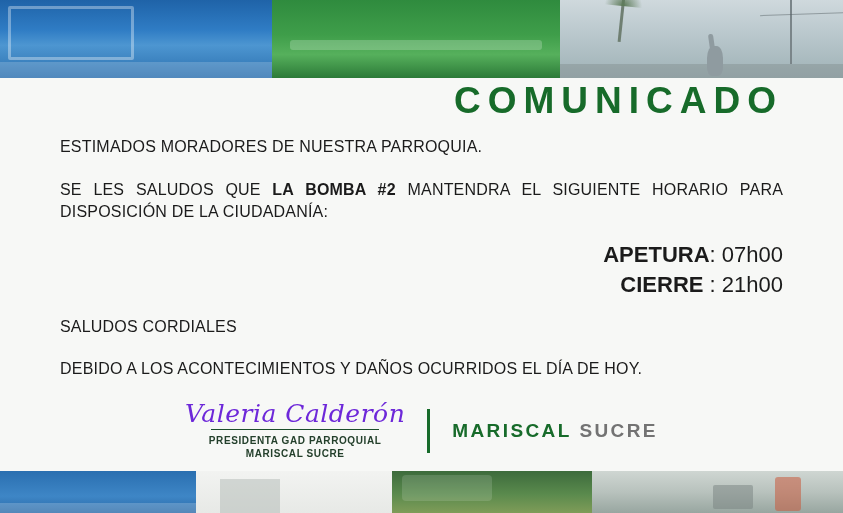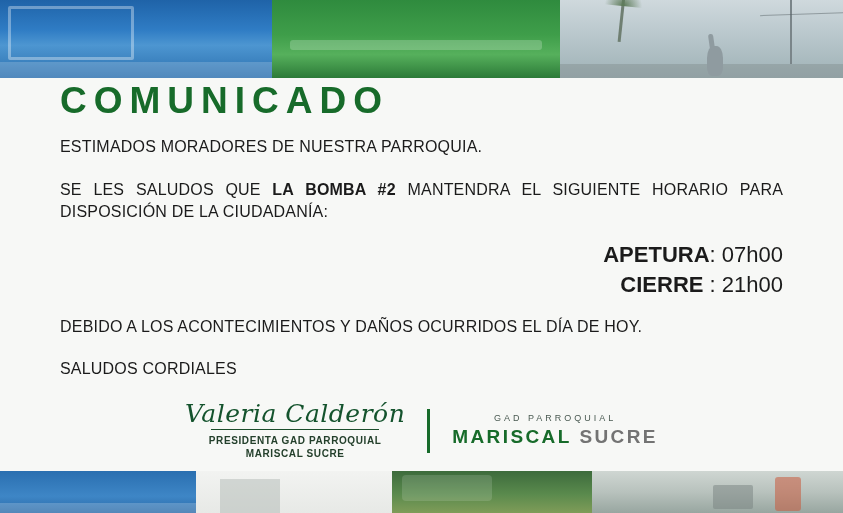--- a/index.html
+++ b/index.html
@@ -134,21 +134,21 @@
 
   
   .content {
     flex: 1 1 auto;
     position: relative;
     padding: 0 60px;
     background: #f7f8f6;
   }
 
   .title {
-    text-align: left;
+    text-align: right;
     color: #176b2a;
     font-weight: bold;
     font-size: 37px;
     letter-spacing: 7px;
     margin-top: 2px;
     margin-bottom: 14px;
     font-family: "Liberation Sans", sans-serif;
   }
 
   .para {
@@ -185,21 +185,21 @@
     margin-top: 10px;
   }
   .sign-left {
     text-align: center;
     min-width: 210px;
   }
   .sign-script {
     font-family: "DejaVu Serif", serif;
     font-style: italic;
     font-size: 25px;
-    color: #14532d;
+    color: #6d28d9;
     line-height: 1;
     letter-spacing: .5px;
   }
   .sign-rule {
     width: 168px;
     height: 1px;
     background: #1b4d2b;
     margin: 3px auto 4px auto;
   }
   .sign-role {
@@ -259,36 +259,35 @@
 
     <div class="hours">
       <div class="row"><b>APETURA</b><span>:</span>
         <span>07h00</span>
       </div>
       <div class="row"><b>CIERRE</b><span> :</span>
         <span>21h00</span>
       </div>
     </div>
 
+    <p class="para">SALUDOS CORDIALES</p>
+
     <p class="para">DEBIDO A LOS ACONTECIMIENTOS Y DAÑOS OCURRIDOS EL DÍA DE HOY.</p>
-
-    <p class="para">SALUDOS CORDIALES</p>
 
     <div class="sign-area">
       <div class="sign-left">
         <div class="sign-script">Valeria Calderón</div>
         <div class="sign-rule"></div>
         <div class="sign-role">PRESIDENTA GAD PARROQUIAL</div>
         <div class="sign-role">MARISCAL SUCRE</div>
       </div>
 
       <div class="divider"></div>
 
       <div class="logo">
-        <div class="logo-top">GAD PARROQUIAL</div>
         <div class="logo-main">
           <span class="b1w">MARISCAL</span>
           <span class="b2w">SUCRE</span>
         </div>
       </div>
     </div>
   </div>
 
   <div class="band-bottom">
     <div class="band-cell b1"></div>

